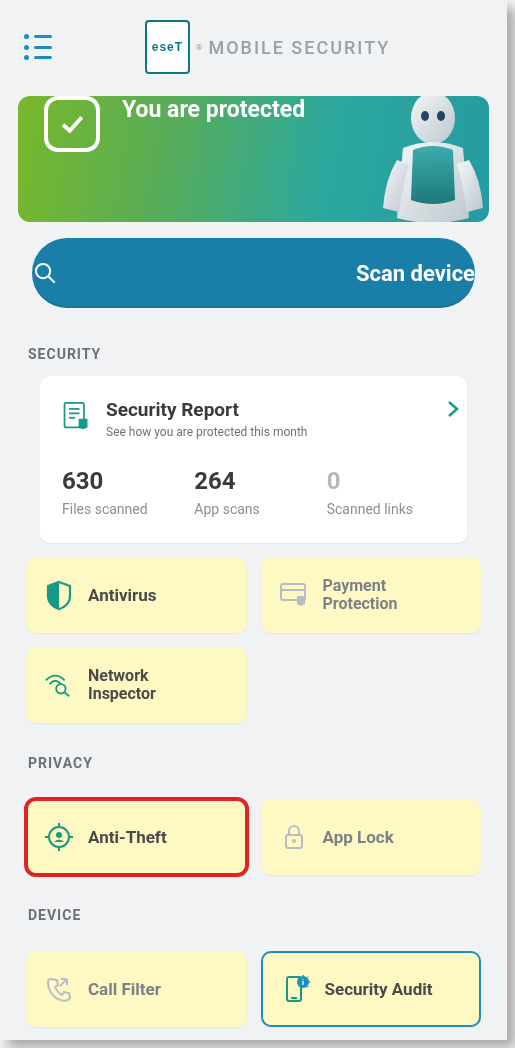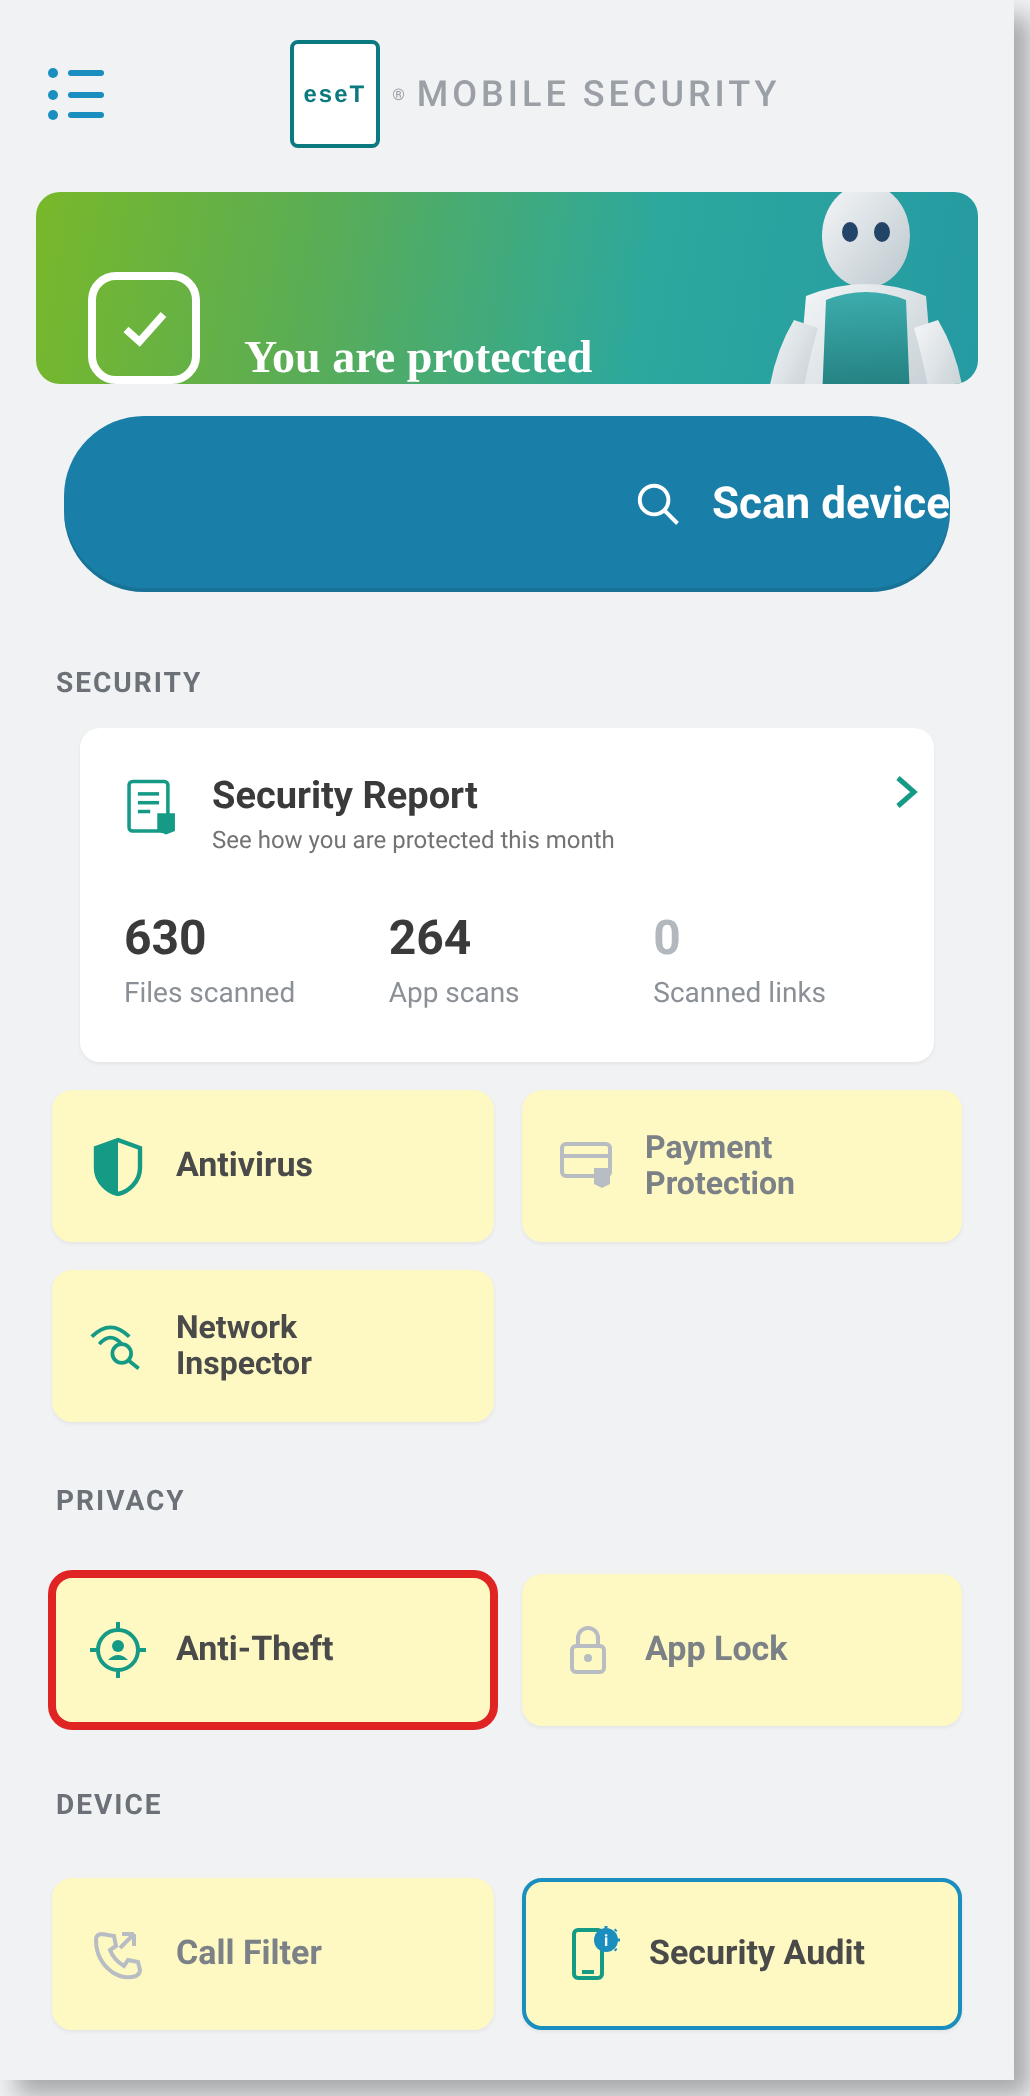--- a/index.html
+++ b/index.html
@@ -40,39 +40,39 @@
     padding:18px 5px;
     font-family: Arial, sans-serif;
   }
   .brand-sup { font-size:8px; color:#9aa0a6; vertical-align:super;}
   .brand-text {
     color:#9aa0a6; font-size:18px; letter-spacing:2px; font-weight:500;
   }
 
   
   .hero {
-    margin: 8px 18px 0 18px; height: 96px; border-radius: 12px;
+    margin: 8px 18px 0 18px; height: 126px; border-radius: 12px;
     background: linear-gradient(100deg, #78b82a 0%, #5aad55 30%, #2ca89e 65%, #259aa2 100%);
     position: relative; overflow: hidden;
-    display:flex; align-items:flex-end;font-family:Liberation Serif, serif;
+    display:flex; align-items:flex-start;
   }
   .hero-badge {
     width:56px; height:56px; border:4px solid #fff; border-radius:14px;
     margin-left:26px; display:flex; align-items:center; justify-content:center;
   }
   .hero-badge svg { width:30px; height:30px; stroke:#fff; stroke-width:5; fill:none;}
   .hero-text { color:#fff; font-size:23px; font-weight:700; margin-left:22px;}
   .robot {
     position:absolute; right:-4px; top:-8px; bottom:-2px; width:120px;
   }
 
   
   .scan-btn {
-    margin: 16px 32px 24px 32px; height:88px; border-radius:40px;
-    background:#1a7fa8; display:flex; align-items:center; justify-content:flex-end;
+    margin: 16px 32px 24px 32px; height:70px; border-radius:40px;
+    background:#1a7fa8; display:flex; align-items:center; justify-content:space-between;
     gap:14px; color:#fff; font-size:22px; font-weight:700;
     box-shadow: inset 0 -2px 0 rgba(0,0,0,0.1);
   }
   .scan-btn svg { width:26px; height:26px; stroke:#fff; stroke-width:3; fill:none;}
 
   
   .section-label {
     padding: 14px 28px; color:#6b7177; font-size:14px; font-weight:700; letter-spacing:1px;
   }
 

